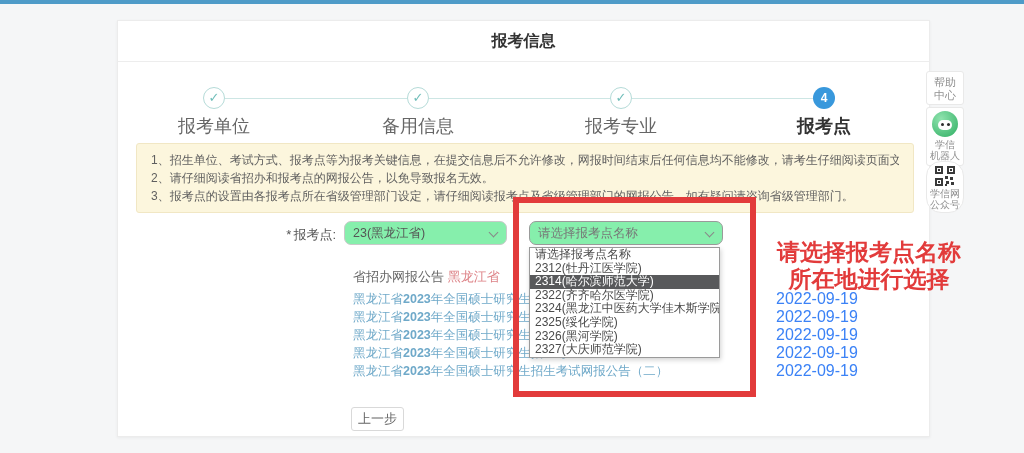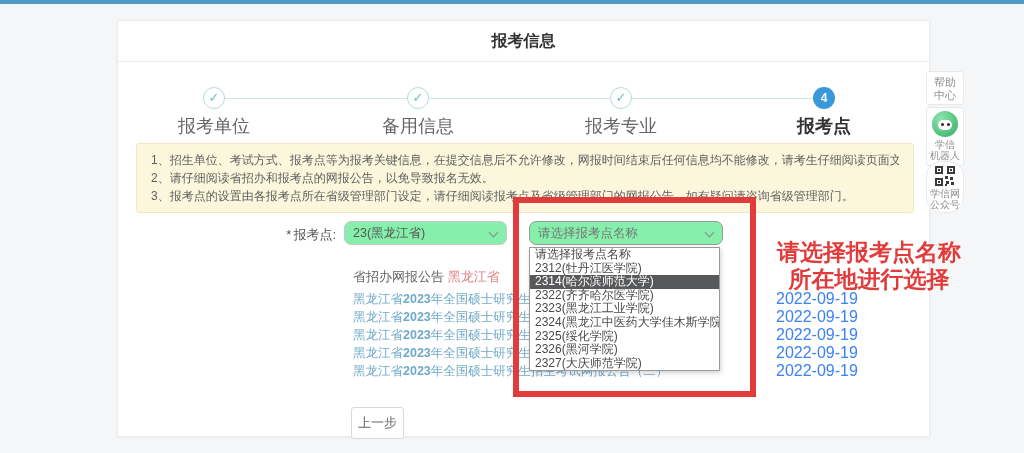--- a/index.html
+++ b/index.html
@@ -47,21 +47,21 @@
   
   .ann-heading{left:235px;top:247px;font-size:13px;color:#666;}
   .prov{color:#dd8186;}
   .link-row{position:absolute;left:235px;width:600px;height:18px;z-index:1;}
   .lr0{top:268px}.lr1{top:286px}.lr2{top:304px}.lr3{top:322px}.lr4{top:340px}
   .ann-link{font-size:12.5px;color:#6fa9c9;text-decoration:none;white-space:nowrap;cursor:pointer;}
   .ann-link b{color:#6fa9c9;}
   .ann-date{position:absolute;left:423px;top:1px;font-size:16px;color:#3b82f6;}
   
   .btn{border-radius:3px;box-sizing:border-box;cursor:pointer;}
-  .btn-prev{left:233px;top:386px;width:53px;height:32px;background:#fff;border:1px solid #d9d9d9;color:#666;font-size:13px;}
+  .btn-prev{left:233px;top:386px;width:53px;height:24px;background:#fff;border:1px solid #d9d9d9;color:#666;font-size:13px;}
   .btn-read{left:293px;top:386px;width:117px;height:26px;background:#f7f7f7;border:1px solid #ebebeb;color:#c3c3c3;font-size:12px;}
   
   .widget{background:#fff;border:1px solid #e9e9e9;border-radius:3px;box-sizing:border-box;text-align:center;cursor:pointer;}
   .w1{left:926px;top:71px;width:38px;height:34px;padding-top:4px;}
   .w1 .wline{font-size:11px;color:#8f8f8f;line-height:13px;}
   .w2{left:926px;top:107px;width:38px;height:59px;padding-top:3px;}
   .w3{left:926px;top:161px;width:38px;height:52px;padding-top:4px;border-radius:15px;}
   .wline2{font-size:10px;color:#8f8f8f;line-height:11px;}
   .robot{width:26px;height:26px;border-radius:50%;margin:0 auto 2px;background:radial-gradient(circle at 35% 30%,#8fe3ae,#2fae62);position:relative;}
   .robot .face{position:absolute;left:6px;top:9px;width:14px;height:10px;background:#fdfdfd;border-radius:5px;}
@@ -121,21 +121,20 @@
   <div class="abs select select2">
     <span class="select-value placeholder">请选择报考点名称</span>
     <span class="chev"></span>
   </div>
 
   <div class="abs dropdown">
     <div class="option">请选择报考点名称</div>
     <div class="option">2312(牡丹江医学院)</div>
     <div class="option highlighted">2314(哈尔滨师范大学)</div>
     <div class="option">2322(齐齐哈尔医学院)</div>
-    <div class="option">2323(黑龙江工业学院)</div>
     <div class="option">2324(黑龙江中医药大学佳木斯学院)</div>
     <div class="option">2325(绥化学院)</div>
     <div class="option">2326(黑河学院)</div>
     <div class="option">2327(大庆师范学院)</div>
   </div>
 
   <div class="abs ann-heading">
     <span>省招办网报公告</span>
     <span class="prov">黑龙江省</span>
   </div>

